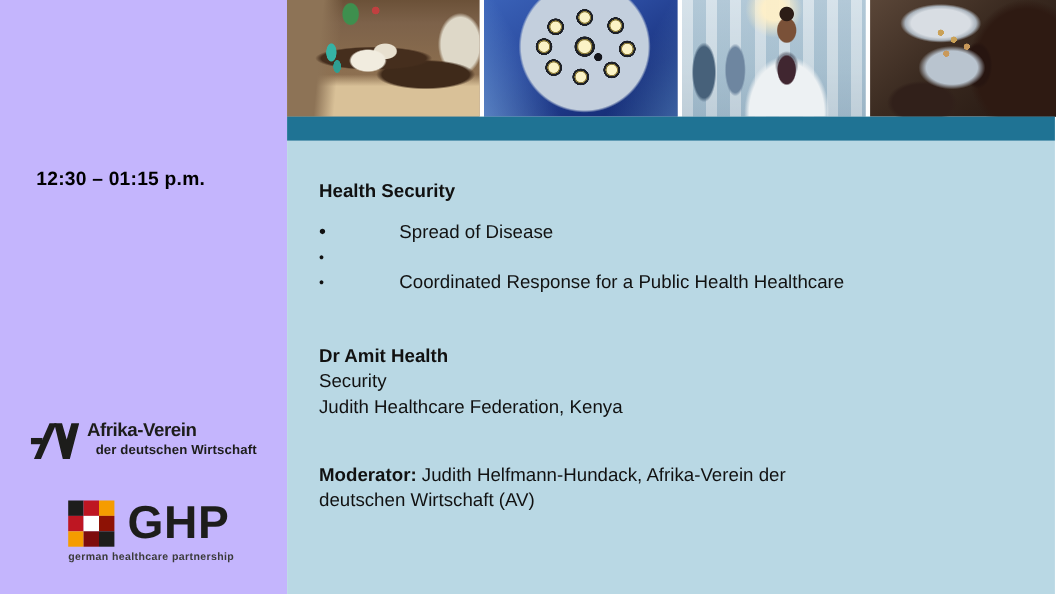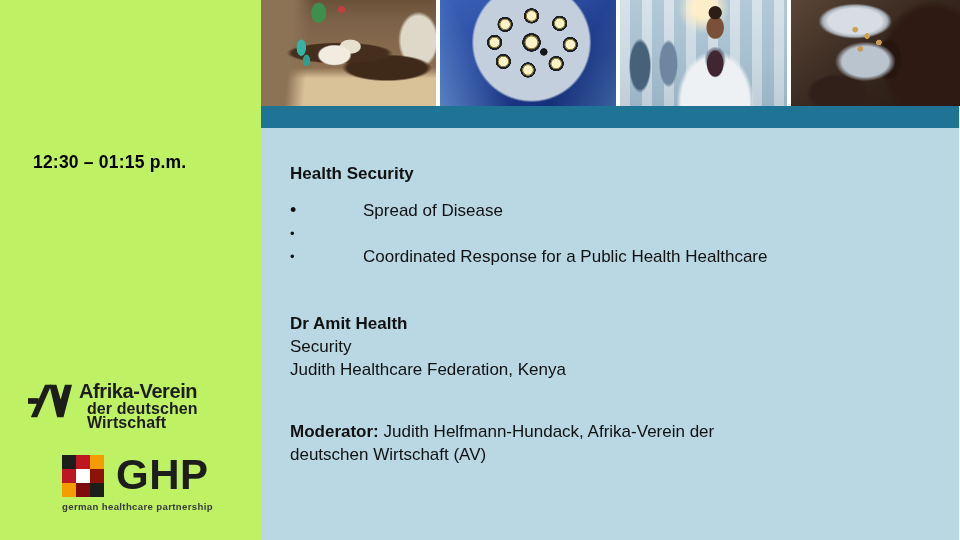--- a/index.html
+++ b/index.html
@@ -1,28 +1,28 @@
 <!DOCTYPE html>
 <html><head>
 <meta charset="utf-8">
 <style>
   html,body{margin:0;padding:0;background:#ffffff;}
   .slide{
     position:relative;width:960px;height:540px;background:#ffffff;overflow:hidden;
     font-family:"Liberation Sans","DejaVu Sans",sans-serif;color:#111111;
   }
   
-  .left-col{position:absolute;left:0;top:0;width:261px;height:540px;background:#bef264;}
+  .left-col{position:absolute;left:0;top:0;width:261px;height:540px;background:#c4b5fd;}
   .time{position:absolute;left:33px;top:152px;font-size:17.5px;font-weight:bold;letter-spacing:.2px;color:#000;}
   
   .av-logo{position:absolute;left:28px;top:380px;display:flex;align-items:flex-start;}
   .av-mono{width:44px;height:40px;flex:0 0 auto;margin-top:1px;}
   .av-text{margin-left:7px;}
-  .av-name{font-size:20px;line-height:22px;font-weight:bold;letter-spacing:-0.4px;color:#1d1d1b;}
-  .av-sub{font-size:16px;line-height:14px;font-weight:bold;letter-spacing:.1px;color:#1d1d1b;margin-left:8px;}
+  .av-name{font-size:17px;line-height:22px;font-weight:bold;letter-spacing:-0.4px;color:#1d1d1b;}
+  .av-sub{font-size:12px;line-height:14px;font-weight:bold;letter-spacing:.1px;color:#1d1d1b;margin-left:8px;}
   
   .ghp-logo{position:absolute;left:62px;top:455px;}
   .ghp-row{display:flex;}
   .ghp-mosaic{display:grid;grid-template-columns:repeat(3,14px);grid-template-rows:repeat(3,14px);width:42px;height:42px;}
   .ghp-cell{width:14px;height:14px;}
   .ghp-name{font-size:42px;line-height:40px;font-weight:900;letter-spacing:.5px;color:#1d1d1b;margin-left:12px;}
   .ghp-sub{font-size:9.6px;font-weight:bold;letter-spacing:.35px;color:#3a3a3a;margin-top:4px;}
   
   .right{position:absolute;left:261px;top:0;width:698px;height:540px;display:flex;flex-direction:column;}
   .photo-strip{height:106px;display:flex;background:#ffffff;}

